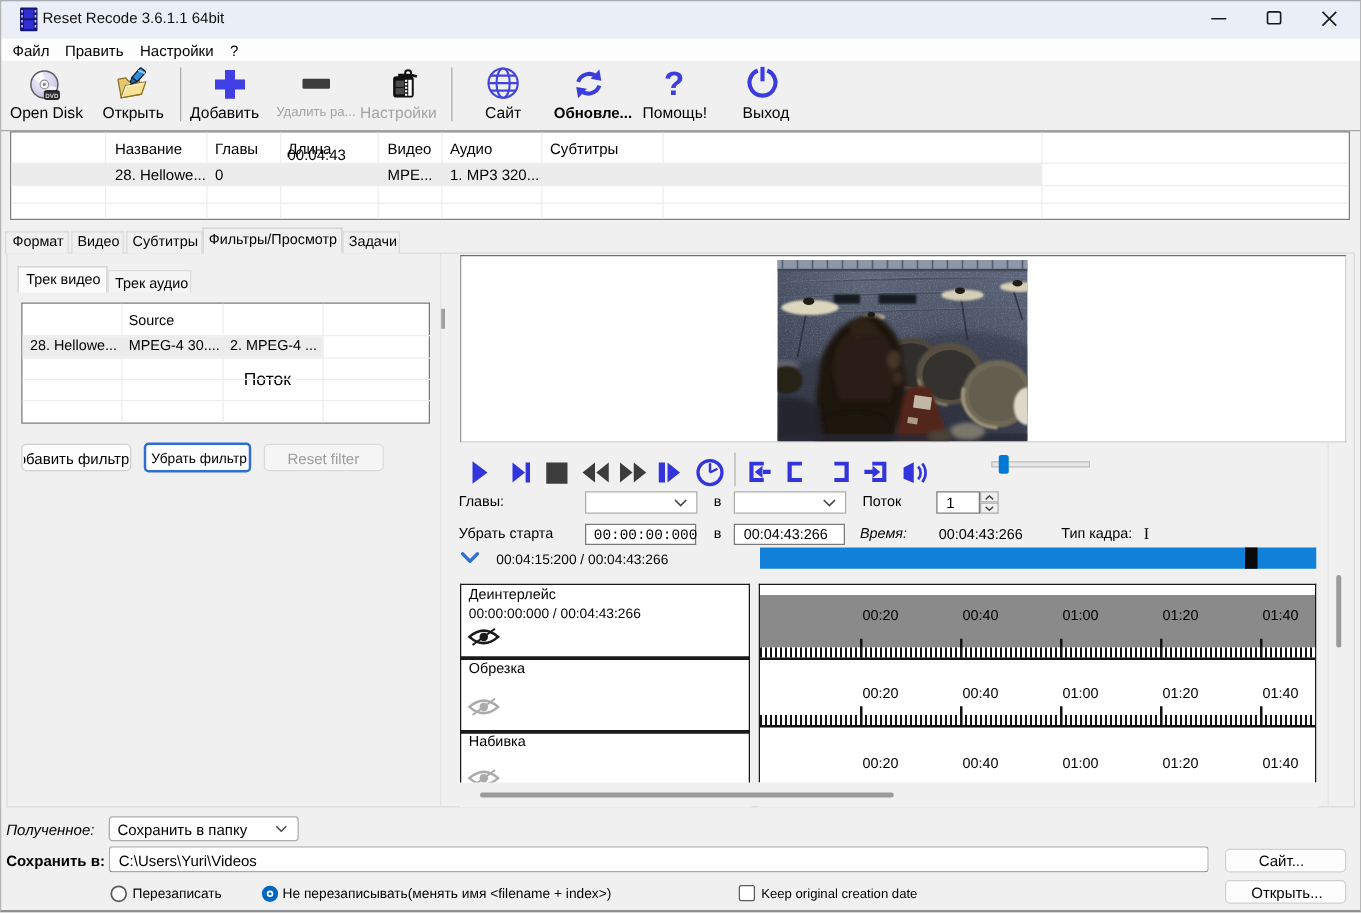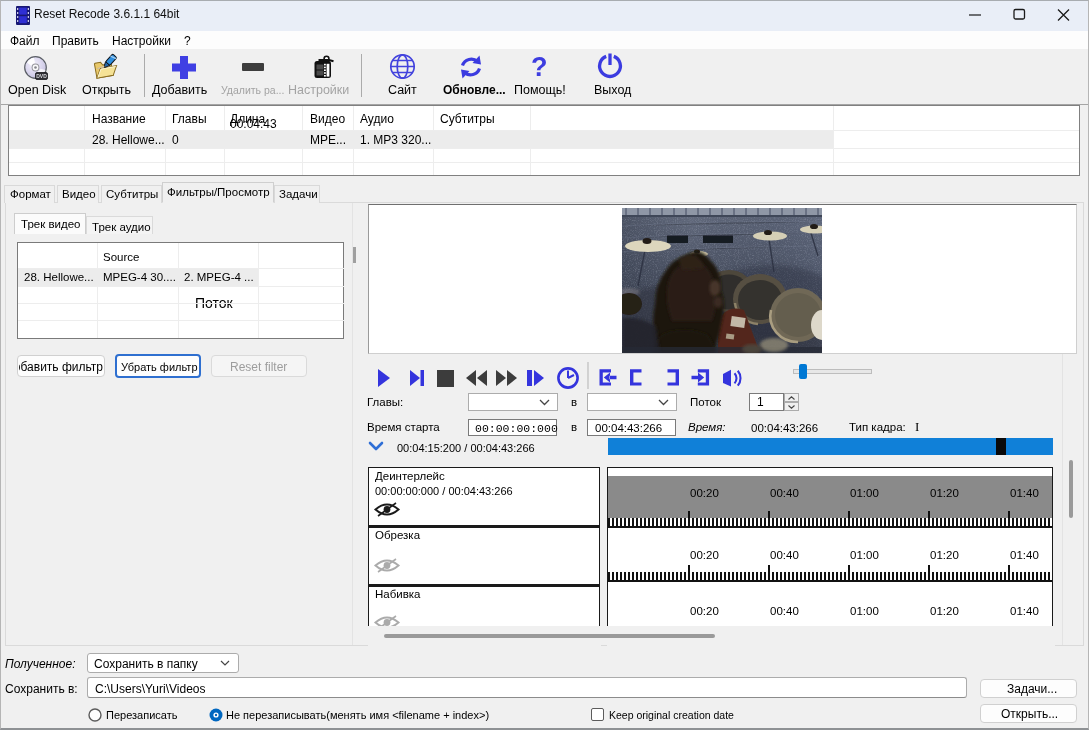--- a/index.html
+++ b/index.html
@@ -378,21 +378,21 @@
 <div class="txt" style="left:690px;top:396px;font-size:11.5px;">Поток</div>
 <div class="abs" style="left:749px;top:393px;width:35px;height:18px;background:#fff;border:1px solid #7a7a7a;"></div>
 <div class="txt" style="left:757px;top:395px;">1</div>
 <div class="abs" style="left:784px;top:393px;width:15px;height:9px;background:#f0f0f0;border:1px solid #acacac;"></div>
 <div class="abs" style="left:784px;top:402px;width:15px;height:9px;background:#f0f0f0;border:1px solid #acacac;"></div>
 <svg class="abs" style="left:787px;top:396px;" width="9" height="13" viewBox="0 0 9 13">
   <path d="M1.5 3.5 L4.5 0.8 L7.5 3.5" fill="none" stroke="#464646" stroke-width="1.1"></path>
   <path d="M1.5 9.5 L4.5 12.2 L7.5 9.5" fill="none" stroke="#464646" stroke-width="1.1"></path>
 </svg>
 
-<div class="txt" style="left:367px;top:421px;font-size:11.5px;">Время старта</div>
+<div class="txt" style="left:367px;top:421px;font-size:11.5px;">Убрать старта</div>
 <div class="abs" style="left:468px;top:419px;width:89px;height:17px;background:#fff;border:1px solid #7a7a7a;"></div>
 <div class="txt" style="left:475px;top:422px;font-size:11.5px;font-family:Liberation Mono, monospace;">00:00:00:000</div>
 <div class="txt" style="left:571px;top:421px;font-size:11.5px;">в</div>
 <div class="abs" style="left:587px;top:419px;width:89px;height:17px;background:#fff;border:1px solid #7a7a7a;"></div>
 <div class="txt" style="left:595px;top:422px;font-size:11.5px;">00:04:43:266</div>
 <div class="txt" style="left:688px;top:421px;font-size:11.5px;font-style:italic;">Время:</div>
 <div class="txt" style="left:751px;top:422px;font-size:11.5px;">00:04:43:266</div>
 <div class="txt" style="left:849px;top:421px;font-size:11.5px;">Тип кадра:</div>
 <div class="txt" style="left:915px;top:419px;font-size:13px;font-family:'Liberation Serif',serif;">I</div>
 
@@ -465,25 +465,25 @@
 
 <div class="abs" style="left:384px;top:634px;width:331px;height:3.5px;background:#9a9a9a;border-radius:2px;"></div>
 <div class="abs" style="left:1069px;top:460px;width:3.5px;height:58px;background:#9a9a9a;border-radius:2px;"></div>
 
 <div class="txt" style="left:5px;top:657px;font-style:italic;">Полученное:</div>
 <div class="abs" style="left:87px;top:653px;width:152px;height:20px;background:#fff;border:1px solid #acacac;border-radius:3px;"></div>
 <div class="txt" style="left:94px;top:657px;">Сохранить в папку</div>
 <svg class="abs" style="left:220px;top:660px;" width="10" height="6" viewBox="0 0 10 6">
     <path d="M1 1 L5 5 L9 1" fill="none" stroke="#464646" stroke-width="1.2"></path>
   </svg>
-<div class="txt" style="left:5px;top:682px;">Сохранить в:</div>
+<div class="txt" style="left:5px;top:682px;font-weight:bold;">Сохранить в:</div>
 <div class="abs" style="left:87px;top:677px;width:880px;height:21px;background:#fff;border:1px solid #acacac;border-bottom-color:#8b8b8b;border-radius:3px;"></div>
 <div class="txt" style="left:95px;top:682px;">C:\Users\Yuri\Videos</div>
 <div class="abs" style="left:980px;top:679px;width:97px;height:19px;background:#fdfdfd;border:1px solid #d0d0d0;border-radius:4px;"></div>
-<div class="txt" style="left:1007px;top:682px;">Задачи...</div>
+<div class="txt" style="left:1007px;top:682px;">Сайт...</div>
 <svg class="abs" style="left:88px;top:708px;" width="14" height="14" viewBox="0 0 14 14">
     <circle cx="7" cy="7" r="6" fill="#fefefe" stroke="#5c5c5c" stroke-width="1.4"></circle>
   </svg>
 <div class="txt" style="left:106px;top:709px;font-size:11px;">Перезаписать</div>
 <svg class="abs" style="left:209px;top:708px;" width="14" height="14" viewBox="0 0 14 14">
     <circle cx="7" cy="7" r="6.5" fill="#0067c0"></circle>
     <circle cx="7" cy="7" r="2.6" fill="#fff"></circle>
     <circle cx="7" cy="7" r="1.2" fill="#0067c0"></circle>
   </svg>
 <div class="txt" style="left:226px;top:709px;font-size:11px;">Не перезаписывать(менять имя &lt;filename + index&gt;)</div>

